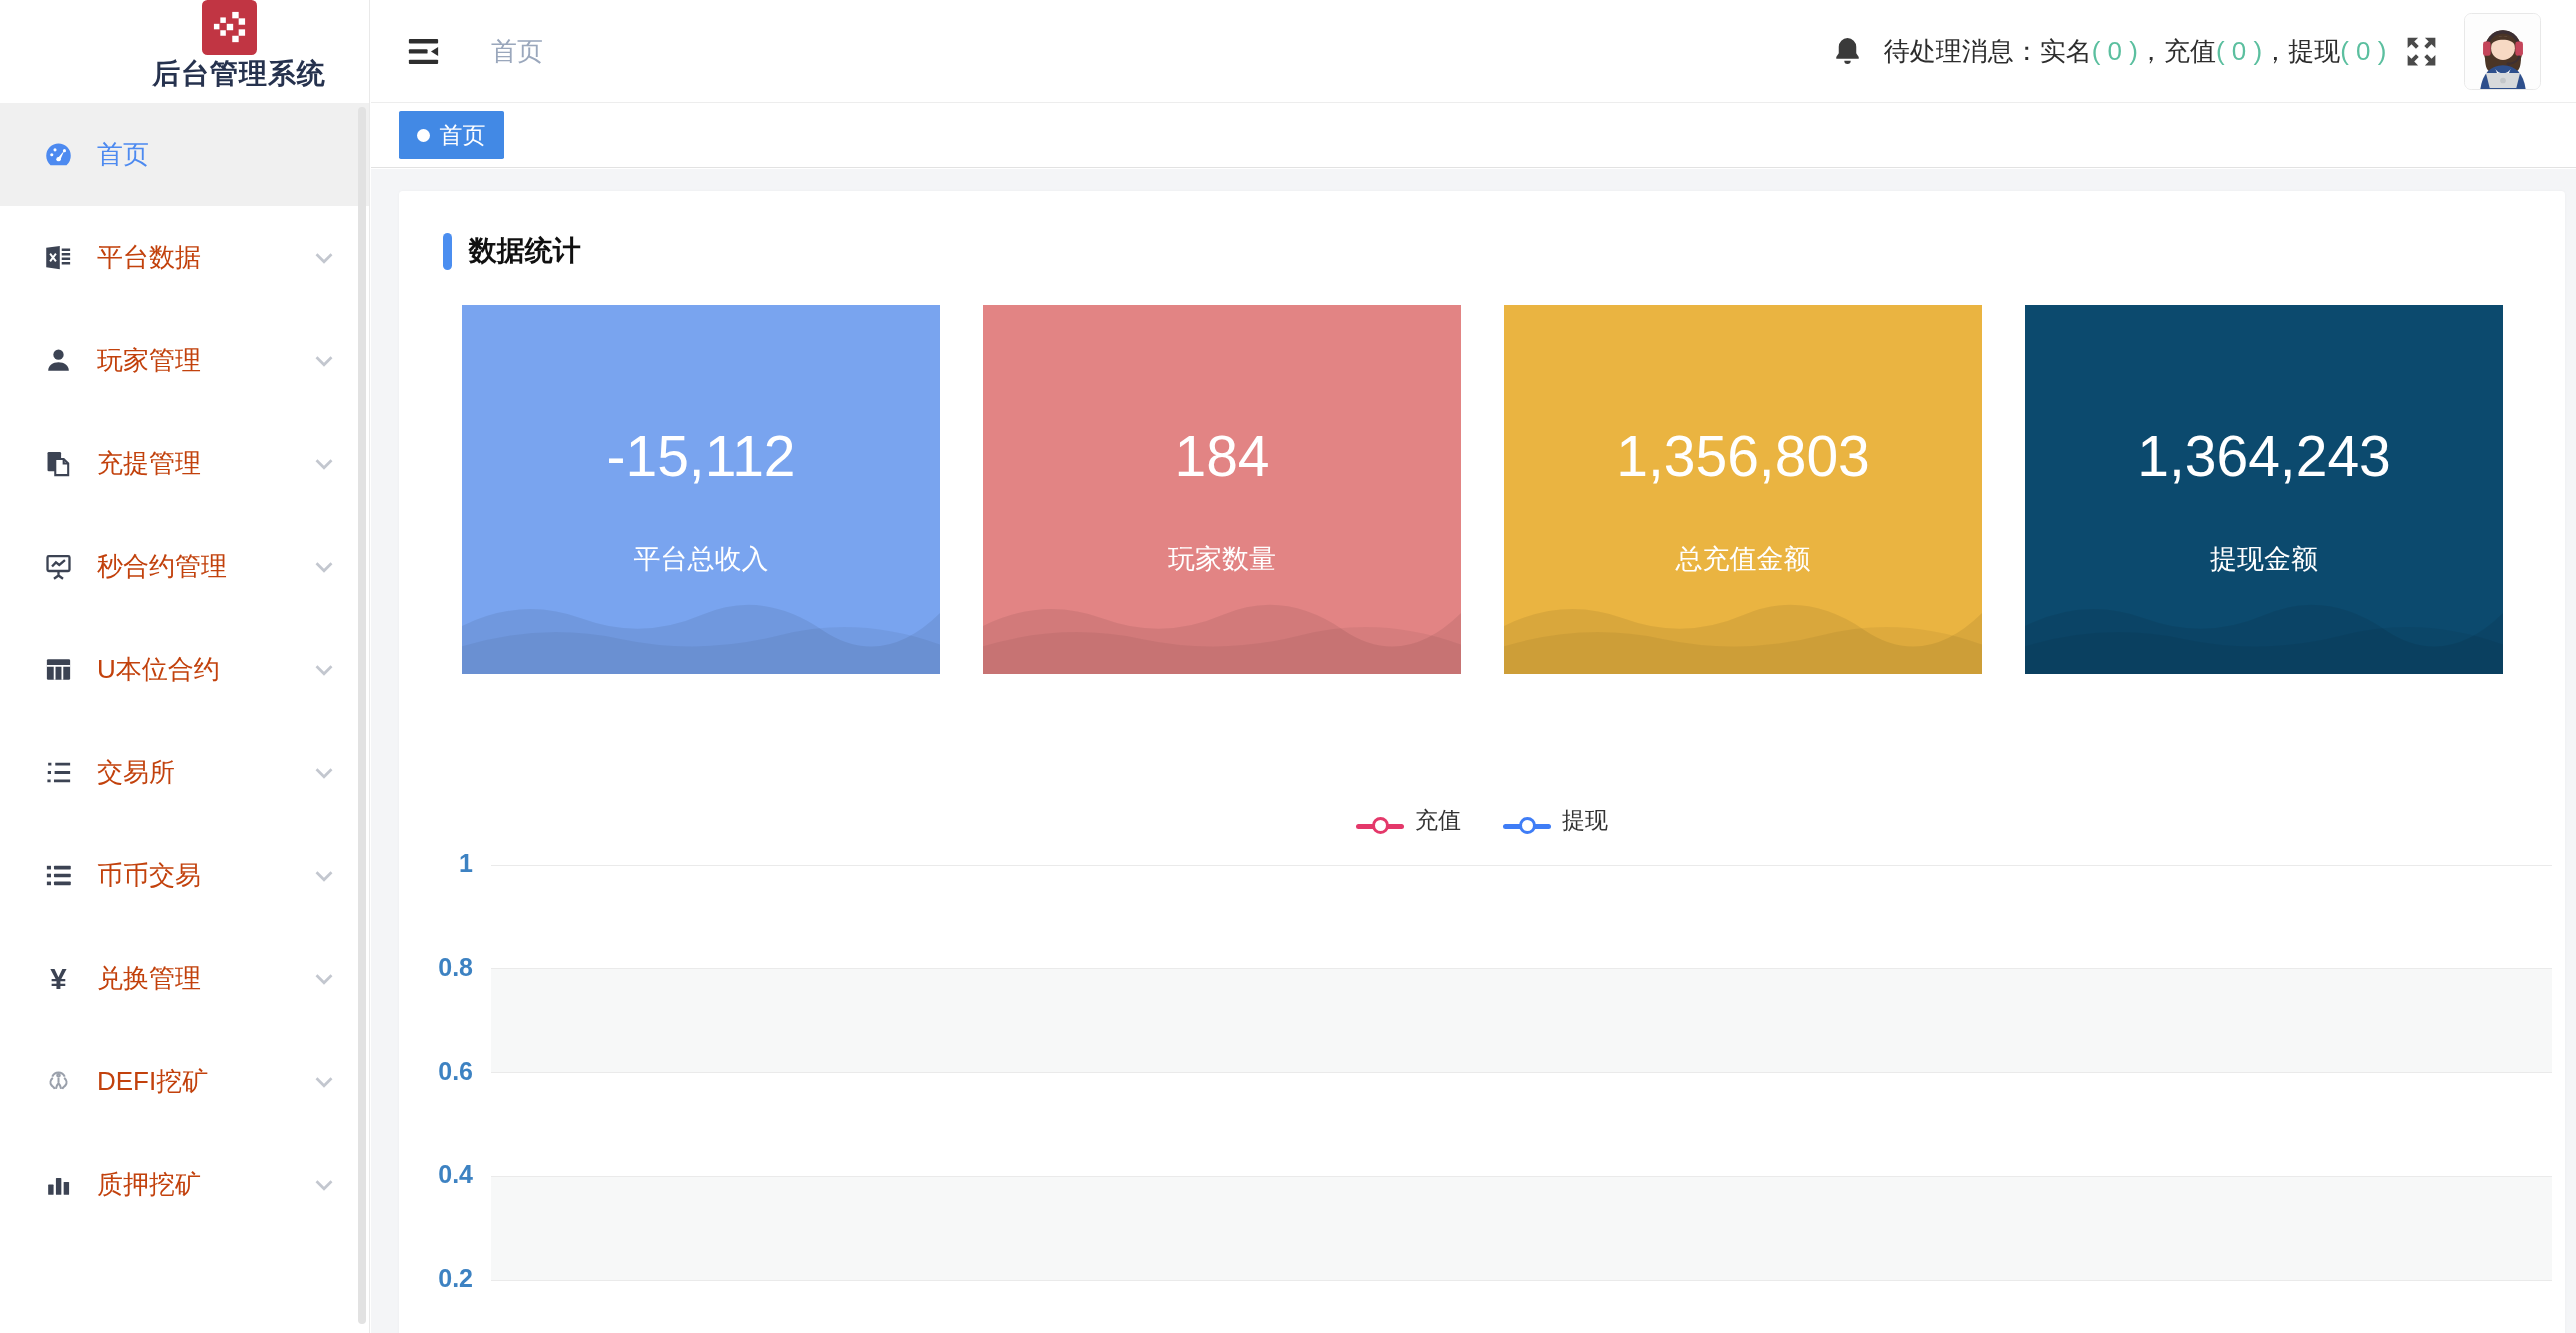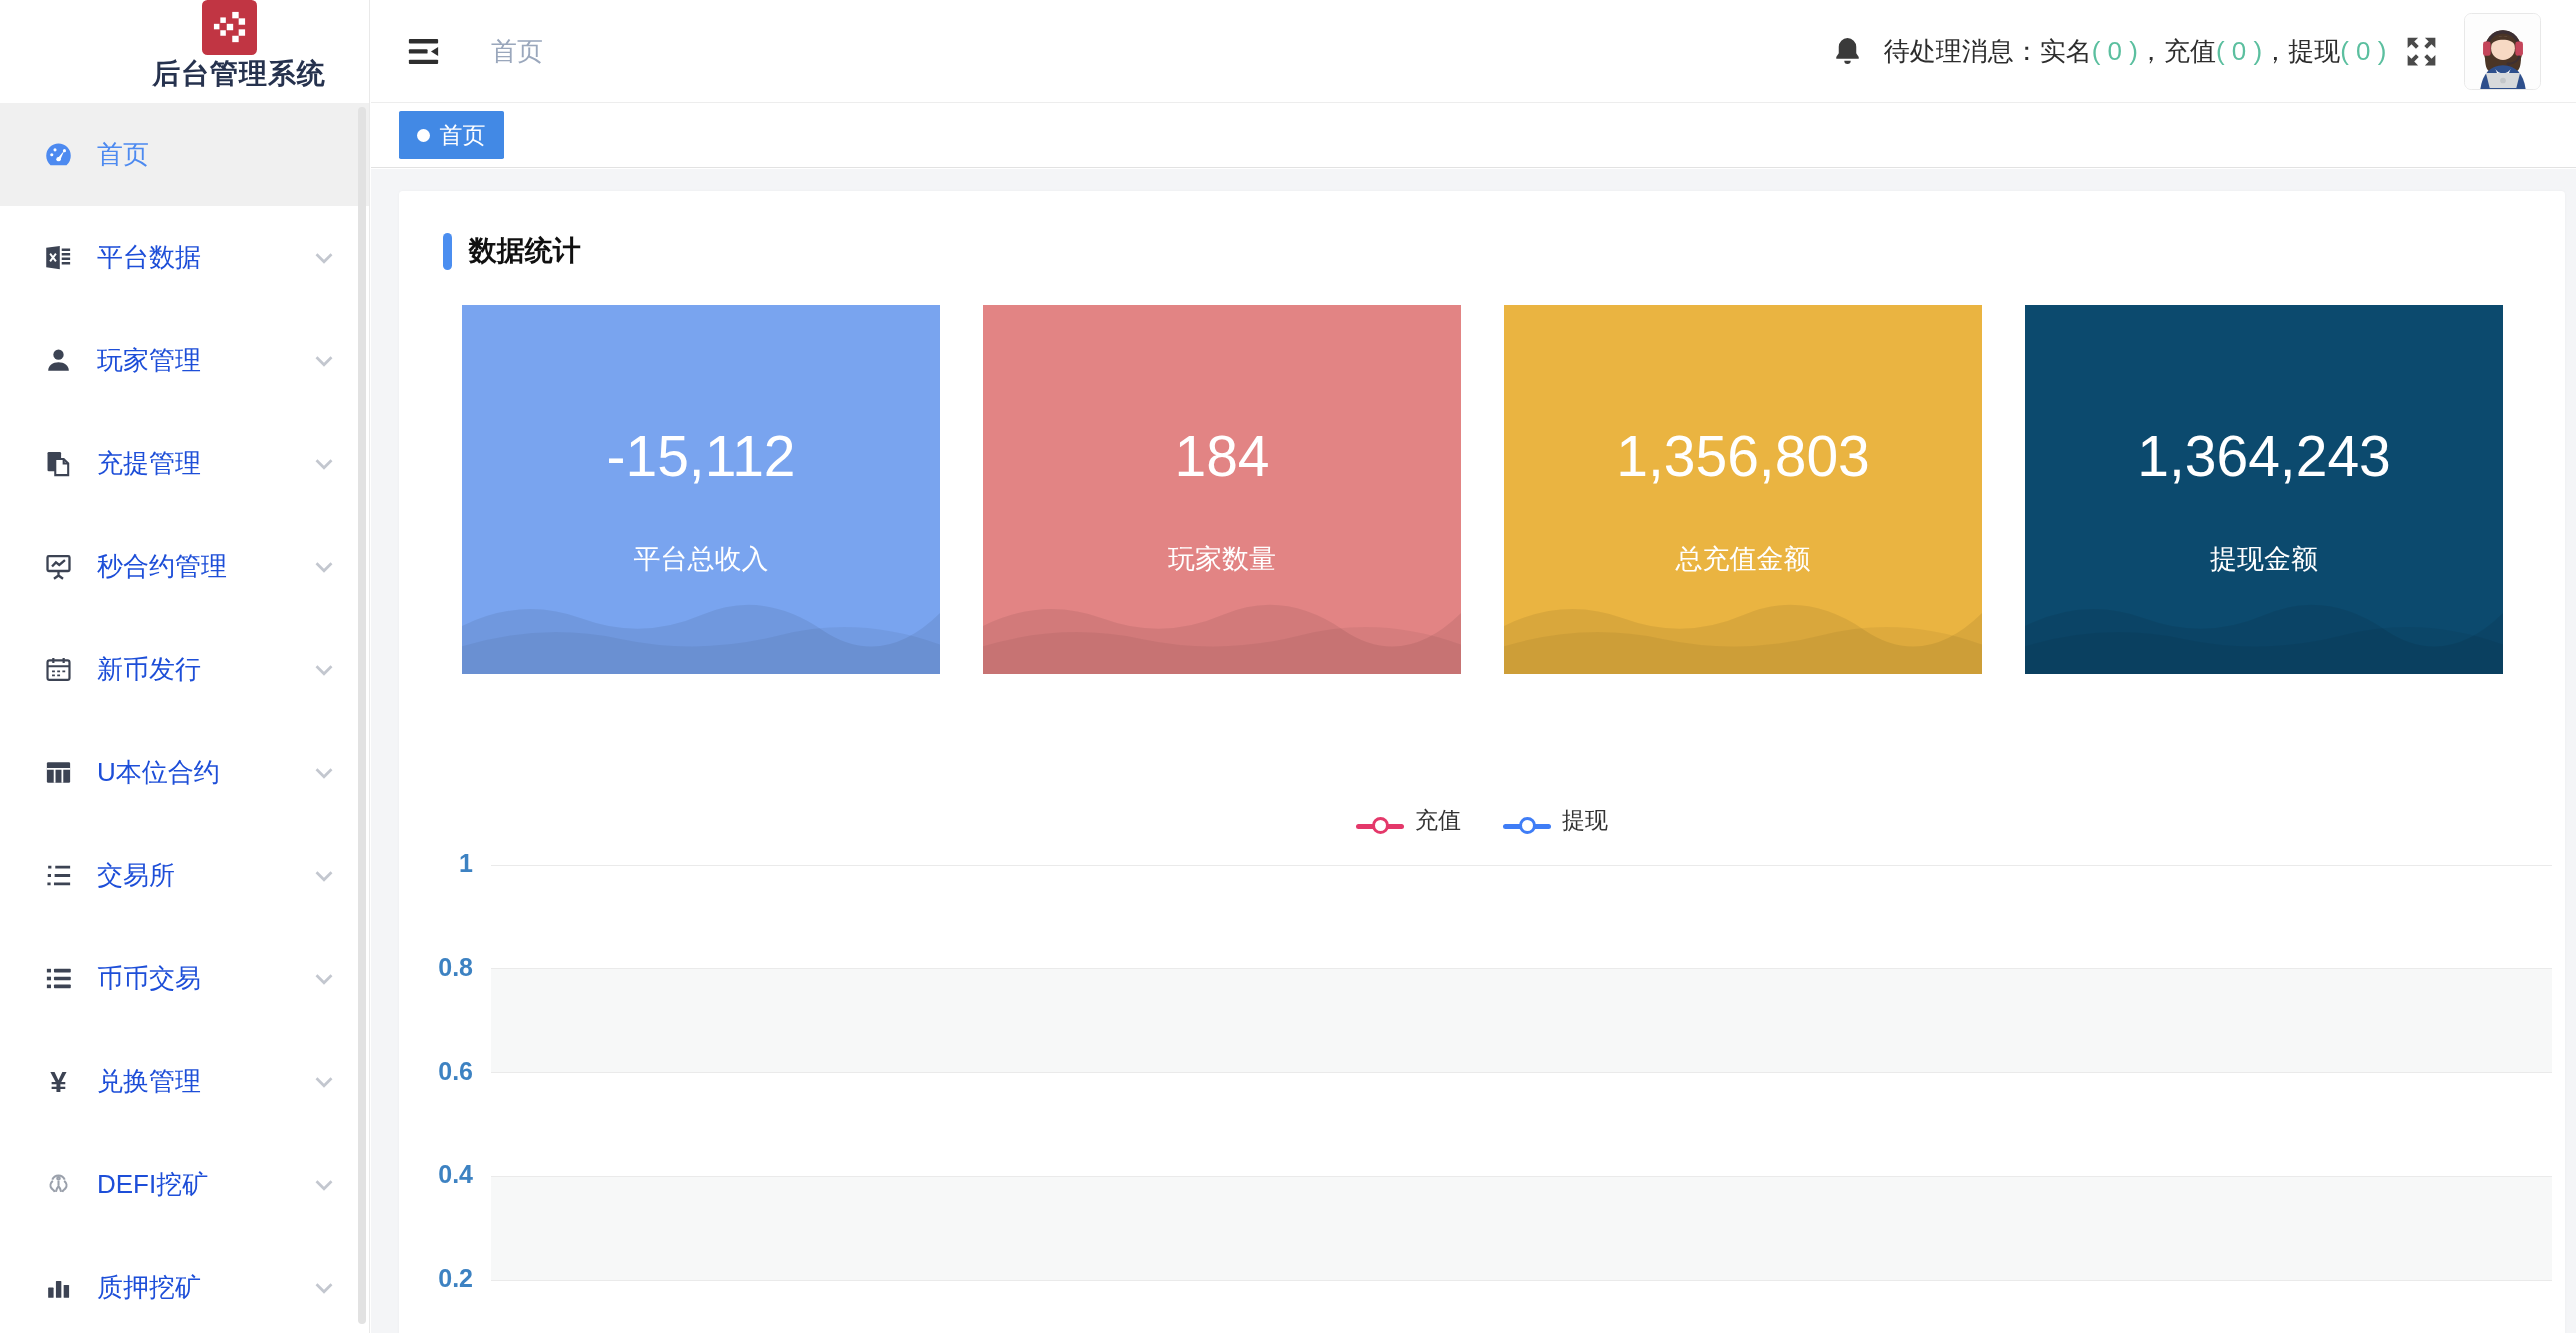--- a/index.html
+++ b/index.html
@@ -9,21 +9,21 @@
   
   .sidebar { position:absolute; left:0; top:0; width:370px; height:1333px; background:#fff;
     border-right:0.9px solid #e9e9e9; }
   .side-header { height:103px; display:flex; align-items:center; padding-left:89px;flex-direction:column; }
   .logo { width:55px; height:55px; flex:0 0 55px; }
   .side-title { margin-left:20px; font-size:28px; font-weight:bold; color:#26324e; letter-spacing:0.9px; }
   .menu-item { height:103px; display:flex; align-items:center; padding:0 33px 0 42px; cursor:pointer; position:relative; }
   .menu-item.active { background:#f0f0f0; }
   .mi-icon { width:33px; height:33px; flex:0 0 33px; display:flex; align-items:center; justify-content:center; }
   .mi-icon svg { width:31px; height:31px; }
-  .mi-label { margin-left:22px; font-size:26px; color:#1d4ed8; }
+  .mi-label { margin-left:22px; font-size:26px; color:#c2410c; }
   .menu-item.active .mi-label { color:#4d8af0; }
   .mi-caret { margin-left:auto; width:24px; height:24px; }
   .yen-glyph { font-size:29.5px; font-weight:bold; color:#3c4353; line-height:1; }
   .side-scrollbar { position:absolute; top:107px; right:2.8px; width:8.3px; height:1217px;
     background:#e2e2e2; border-radius:4.6px; }
 
   
   .main { position:absolute; left:371px; top:0; right:0; bottom:0; }
 
   .topbar { height:103px; background:#fff; border-bottom:0.9px solid #ededed;
@@ -162,33 +162,20 @@
           <path d="M7 12l3-3.2 2.6 2L17 7"></path>
           <path d="M12 15.5v3.5M8.5 21.5 12 19l3.5 2.5"></path>
         </svg>
     </span>
     <span class="mi-label">秒合约管理</span>
     <svg class="mi-caret" viewBox="0 0 16 16">
         <path d="M3 5.5l5 5 5-5" fill="none" stroke="#c3c7cf" stroke-width="1.8"></path>
       </svg>
   </div>
 
-  <div class="menu-item">
-    <span class="mi-icon">
-      <svg viewBox="0 0 24 24" fill="none" stroke="#3c4353" stroke-width="1.7">
-          <rect x="3.5" y="5" width="17" height="15" rx="1.5"></rect>
-          <path d="M8 3v4M16 3v4M3.5 9.5h17"></path>
-          <path d="M7 13.5h2.2M11 13.5h2.2M15 13.5h2.2M7 16.5h2.2M11 16.5h2.2" stroke-width="1.4"></path>
-        </svg>
-    </span>
-    <span class="mi-label">新币发行</span>
-    <svg class="mi-caret" viewBox="0 0 16 16">
-        <path d="M3 5.5l5 5 5-5" fill="none" stroke="#c3c7cf" stroke-width="1.8"></path>
-      </svg>
-  </div>
 
   <div class="menu-item">
     <span class="mi-icon">
       <svg viewBox="0 0 24 24">
           <rect x="3" y="4" width="18" height="16" rx="1" fill="#3c4353"></rect>
           <path d="M3 9.2h18M9 9.2V20M15 9.2V20" stroke="#fff" stroke-width="1.4" fill="none"></path>
         </svg>
     </span>
     <span class="mi-label">U本位合约</span>
     <svg class="mi-caret" viewBox="0 0 16 16">

